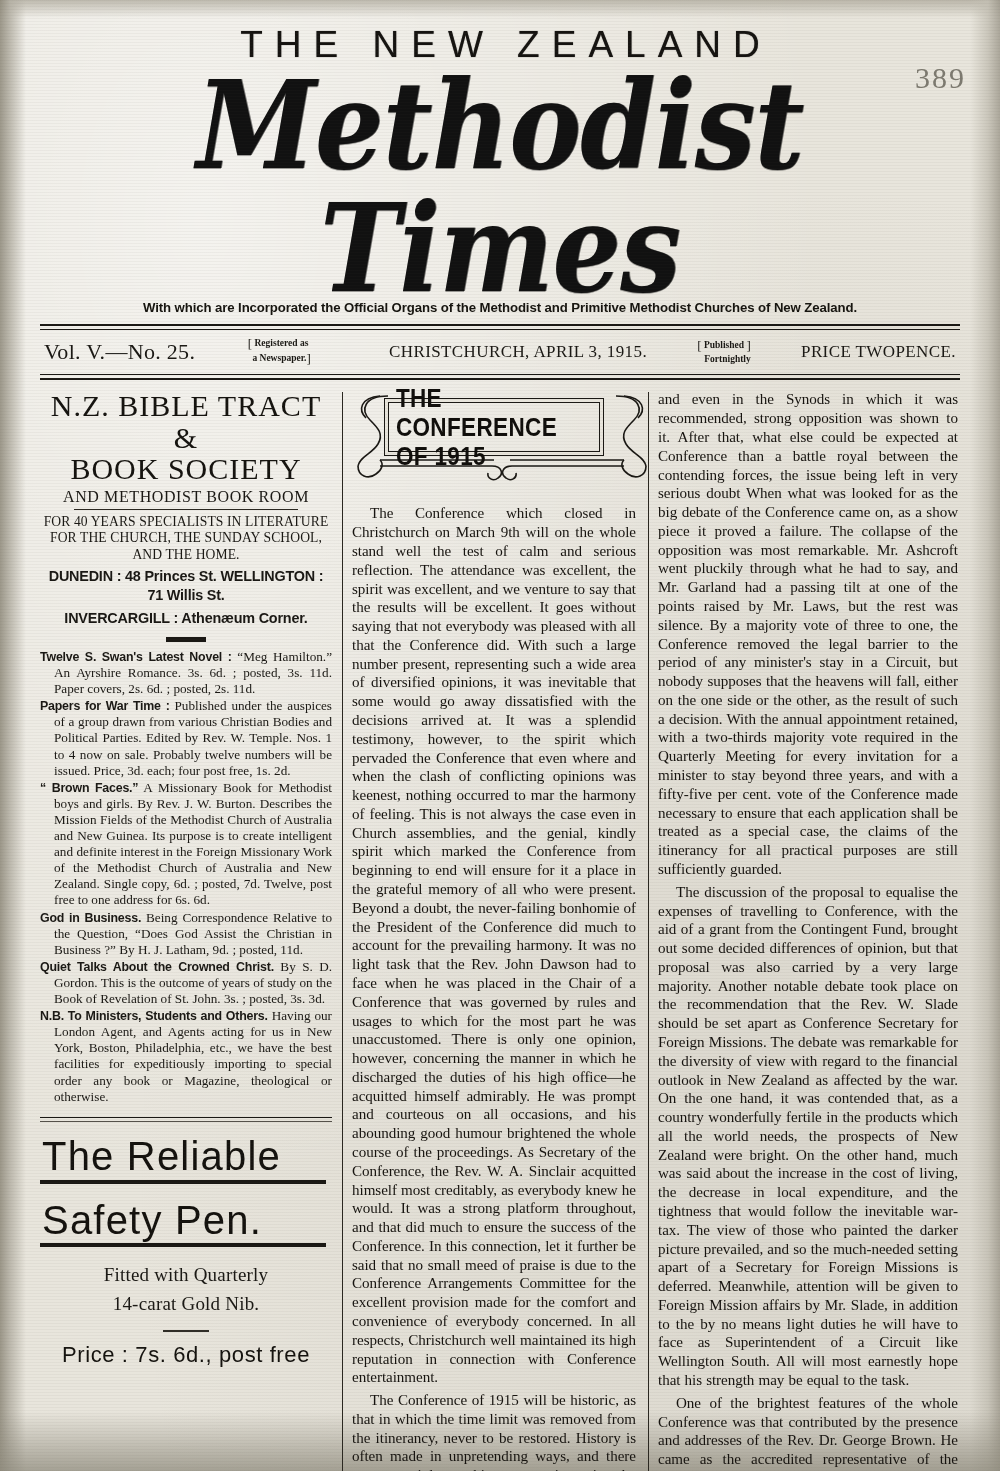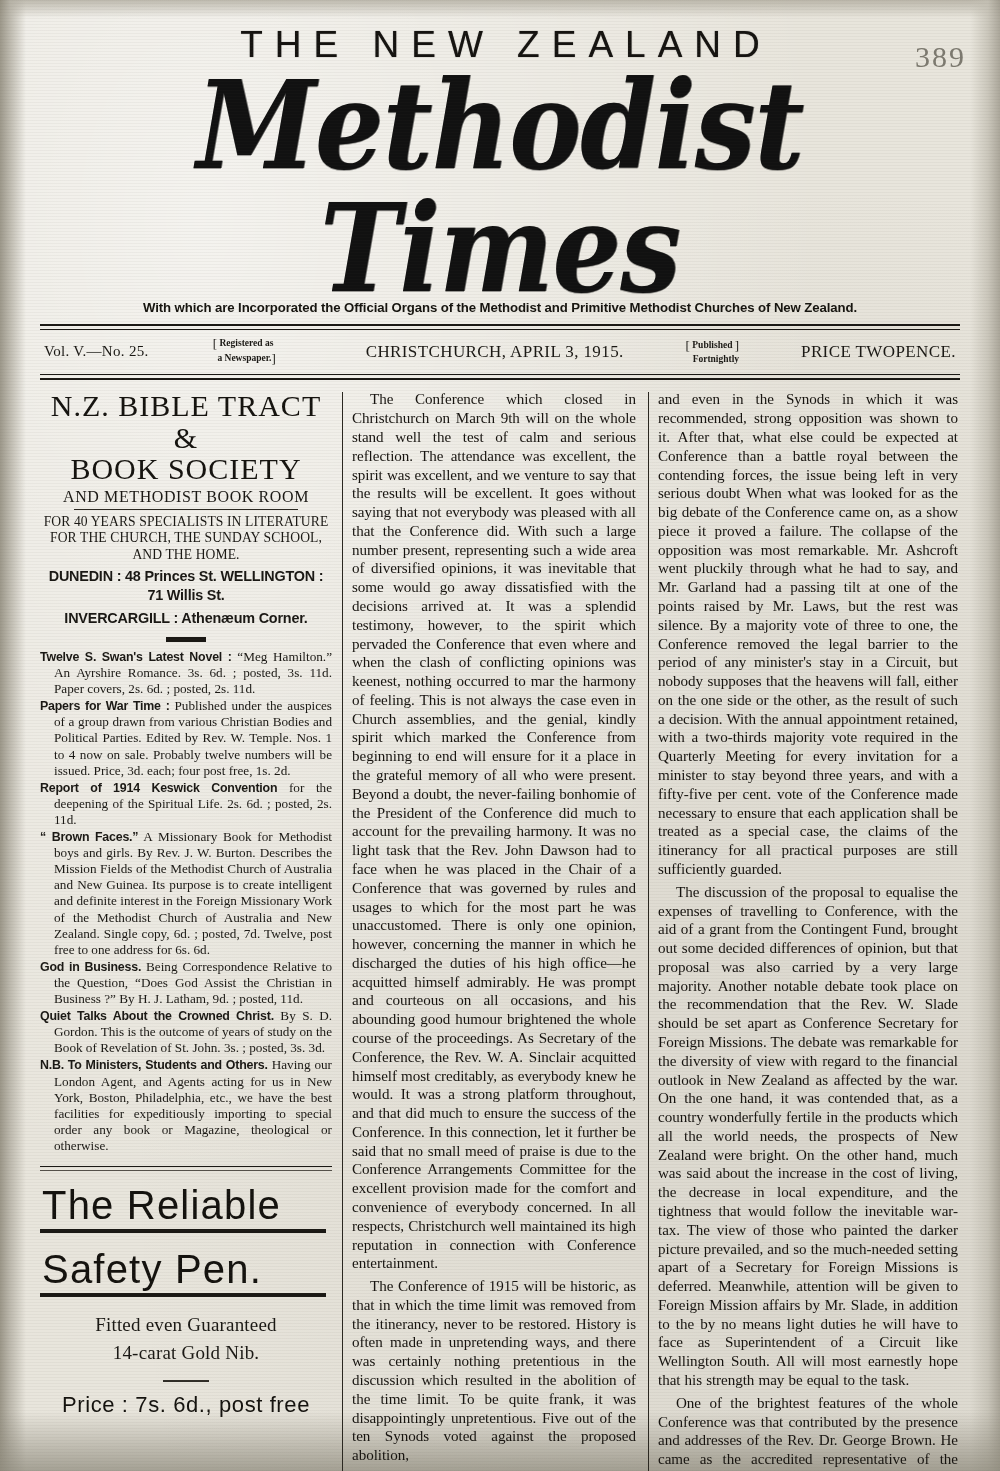--- a/index.html
+++ b/index.html
@@ -50,41 +50,41 @@
     line-height:1.02;
     letter-spacing:-1px;
     margin-top:-2px;
     color:#111;
     font-style:italic;
     transform:scaleY(1.12);
     transform-origin:top center;
     text-shadow:1px 0 0 rgba(0,0,0,.5),0 1px 0 rgba(0,0,0,.35);
   }
   .page-no{
-    position:absolute;right:-6px;top:16px;
+    position:absolute;right:-6px;top:37px;
     font-family:"Liberation Serif",serif;
     font-size:30px;color:#7d7a70;letter-spacing:2px;
   }
   .mast-sub{
     text-align:center;
     font-family:"Liberation Sans",sans-serif;
     font-weight:700;font-size:13.2px;
     letter-spacing:-.1px;
     margin-top:16px;
     color:#16140f;
   }
   .rule-dbl{border:0;border-top:2.5px solid #1a1814;border-bottom:1px solid #1a1814;height:3px;margin:9px 0 0;}
   .rule-dbl2{border:0;border-top:1px solid #1a1814;border-bottom:2.5px solid #1a1814;height:3px;margin:0 0 10px;}
   .dateline{
     display:flex;align-items:center;justify-content:space-between;
     padding:7px 4px 8px;
     font-family:"Liberation Serif",serif;
     font-size:16.5px;
   }
-  .dateline .vol{font-size:15px;letter-spacing:.3px;}
+  .dateline .vol{font-size:22px;letter-spacing:.3px;}
   .brk{font-size:9.5px;line-height:1.12;text-align:center;font-weight:700;}
   .brk .bk{font-size:13px;font-weight:400;vertical-align:middle;}
   .city{font-size:17px;letter-spacing:.4px;margin-left:28px;}
   .price{font-size:17px;letter-spacing:.4px;}
 
   
   .cols{display:flex;margin-top:4px;}
   .col{box-sizing:border-box;}
   .col-left{width:302px;padding-right:10px;}
   .col-sep{width:1px;background:#2a2720;margin:2px 9px 0 0;align-self:stretch;}
@@ -206,47 +206,67 @@
           <div class="bt-sub">AND METHODIST BOOK ROOM</div>
           <hr class="thin">
           <div class="bt-spec">FOR 40 YEARS SPECIALISTS IN LITERATURE FOR THE CHURCH, THE SUNDAY SCHOOL, AND THE HOME.</div>
           <div class="bt-addr">DUNEDIN : 48 Princes St.    WELLINGTON : 71 Willis St.</div>
           <div class="bt-addr">INVERCARGILL : Athenæum Corner.</div>
           <div class="blk-sep"></div>
 
           <div>
             <div class="listing"><b>Twelve S. Swan's Latest Novel :</b><span> “Meg Hamilton.” An Ayrshire Romance. 3s. 6d. ; posted, 3s. 11d. Paper covers, 2s. 6d. ; posted, 2s. 11d.</span></div>
             <div class="listing"><b>Papers for War Time :</b><span> Published under the auspices of a group drawn from various Christian Bodies and Political Parties. Edited by Rev. W. Temple. Nos. 1 to 4 now on sale. Probably twelve numbers will be issued. Price, 3d. each; four post free, 1s. 2d.</span></div>
-            <div class="listing"><b>Report of 1914 Keswick Convention</b><span> for the deepening of the Spiritual Life. 2s. 6d. ; posted, 2s. 11d.</span></div>
             <div class="listing"><b>“ Brown Faces.”</b><span> A Missionary Book for Methodist boys and girls. By Rev. J. W. Burton. Describes the Mission Fields of the Methodist Church of Australia and New Guinea. Its purpose is to create intelligent and definite interest in the Foreign Missionary Work of the Methodist Church of Australia and New Zealand. Single copy, 6d. ; posted, 7d. Twelve, post free to one address for 6s. 6d.</span></div>
             <div class="listing"><b>God in Business.</b><span> Being Correspondence Relative to the Question, “Does God Assist the Christian in Business ?” By H. J. Latham, 9d. ; posted, 11d.</span></div>
             <div class="listing"><b>Quiet Talks About the Crowned Christ.</b><span> By S. D. Gordon. This is the outcome of years of study on the Book of Revelation of St. John. 3s. ; posted, 3s. 3d.</span></div>
             <div class="listing"><b>N.B. To Ministers, Students and Others.</b><span> Having our London Agent, and Agents acting for us in New York, Boston, Philadelphia, etc., we have the best facilities for expeditiously importing to special order any book or Magazine, theological or otherwise.</span></div>
           </div>
         </div>
 
         <hr class="hr-ad">
         <hr class="hr-ad2">
 
         <div>
           <div class="pen-h">The Reliable</div>
           <hr class="pen-rule">
           <div class="pen-h">Safety Pen.</div>
           <hr class="pen-rule">
-          <div class="pen-fit">Fitted even Guaranteed</div>
+          <div class="pen-fit">Fitted with Quarterly</div>
           <div class="pen-fit">14-carat Gold Nib.</div>
           <hr class="pen-dash">
           <div class="pen-price">Price : 7s. 6d., post free</div>
 
         </div>
       </div>
 
       <div class="col-sep"></div>
 
       <div class="col col-mid">
+        <div class="head-wrap">
+          <svg class="orn" viewBox="0 0 296 96" preserveAspectRatio="none">
+            <g fill="none" stroke="#1a1814" stroke-width="1.6">
+              <path d="M34 2 C10 2 6 16 16 26 C24 34 30 40 24 50 C18 60 6 62 4 72"></path>
+              <path d="M26 2 C6 4 4 16 12 24"></path>
+              <path d="M4 72 C4 82 14 86 22 80 C28 76 30 70 26 66"></path>
+              <path d="M26 66 L140 66"></path>
+              <path d="M26 72 L138 72"></path>
+              <path d="M138 72 C148 72 150 80 144 84 C139 88 133 84 134 79"></path>
+              <path d="M262 2 C286 2 290 16 280 26 C272 34 266 40 272 50 C278 60 290 62 292 72"></path>
+              <path d="M270 2 C290 4 292 16 284 24"></path>
+              <path d="M292 72 C292 82 282 86 274 80 C268 76 266 70 270 66"></path>
+              <path d="M270 66 L156 66"></path>
+              <path d="M270 72 L158 72"></path>
+              <path d="M158 72 C148 72 146 80 152 84 C157 88 163 84 162 79"></path>
+            </g>
+          </svg>
+          <div class="head-box">
+            <span>THE CONFERENCE OF 1915</span>
+          </div>
+        </div>
         <div class="bodytext">
           <p>The Conference which closed in Christchurch on March 9th will on the whole stand well the test of calm and serious reflection. The attendance was excellent, the spirit was excellent, and we venture to say that the results will be excellent. It goes without saying that not everybody was pleased with all that the Conference did. With such a large number present, representing such a wide area of diversified opinions, it was inevitable that some would go away dissatisfied with the decisions arrived at. It was a splendid testimony, however, to the spirit which pervaded the Conference that even where and when the clash of conflicting opinions was keenest, nothing occurred to mar the harmony of feeling. This is not always the case even in Church assemblies, and the genial, kindly spirit which marked the Conference from beginning to end will ensure for it a place in the grateful memory of all who were present. Beyond a doubt, the never-failing bonhomie of the President of the Conference did much to account for the prevailing harmony. It was no light task that the Rev. John Dawson had to face when he was placed in the Chair of a Conference that was governed by rules and usages to which for the most part he was unaccustomed. There is only one opinion, however, concerning the manner in which he discharged the duties of his high office—he acquitted himself admirably. He was prompt and courteous on all occasions, and his abounding good humour brightened the whole course of the proceedings. As Secretary of the Conference, the Rev. W. A. Sinclair acquitted himself most creditably, as everybody knew he would. It was a strong platform throughout, and that did much to ensure the success of the Conference. In this connection, let it further be said that no small meed of praise is due to the Conference Arrangements Committee for the excellent provision made for the comfort and convenience of everybody concerned. In all respects, Christchurch well maintained its high reputation in connection with Conference entertainment.</p>
           <p>The Conference of 1915 will be historic, as that in which the time limit was removed from the itinerancy, never to be restored. History is often made in unpretending ways, and there was certainly nothing pretentious in the discussion which resulted in the abolition of the time limit. To be quite frank, it was disappointingly unpretentious. Five out of the ten Synods voted against the proposed abolition,</p>
         </div>
       </div>
 
       <div class="col-sep"></div>
 
       <div class="col col-right">
         <div class="bodytext">

